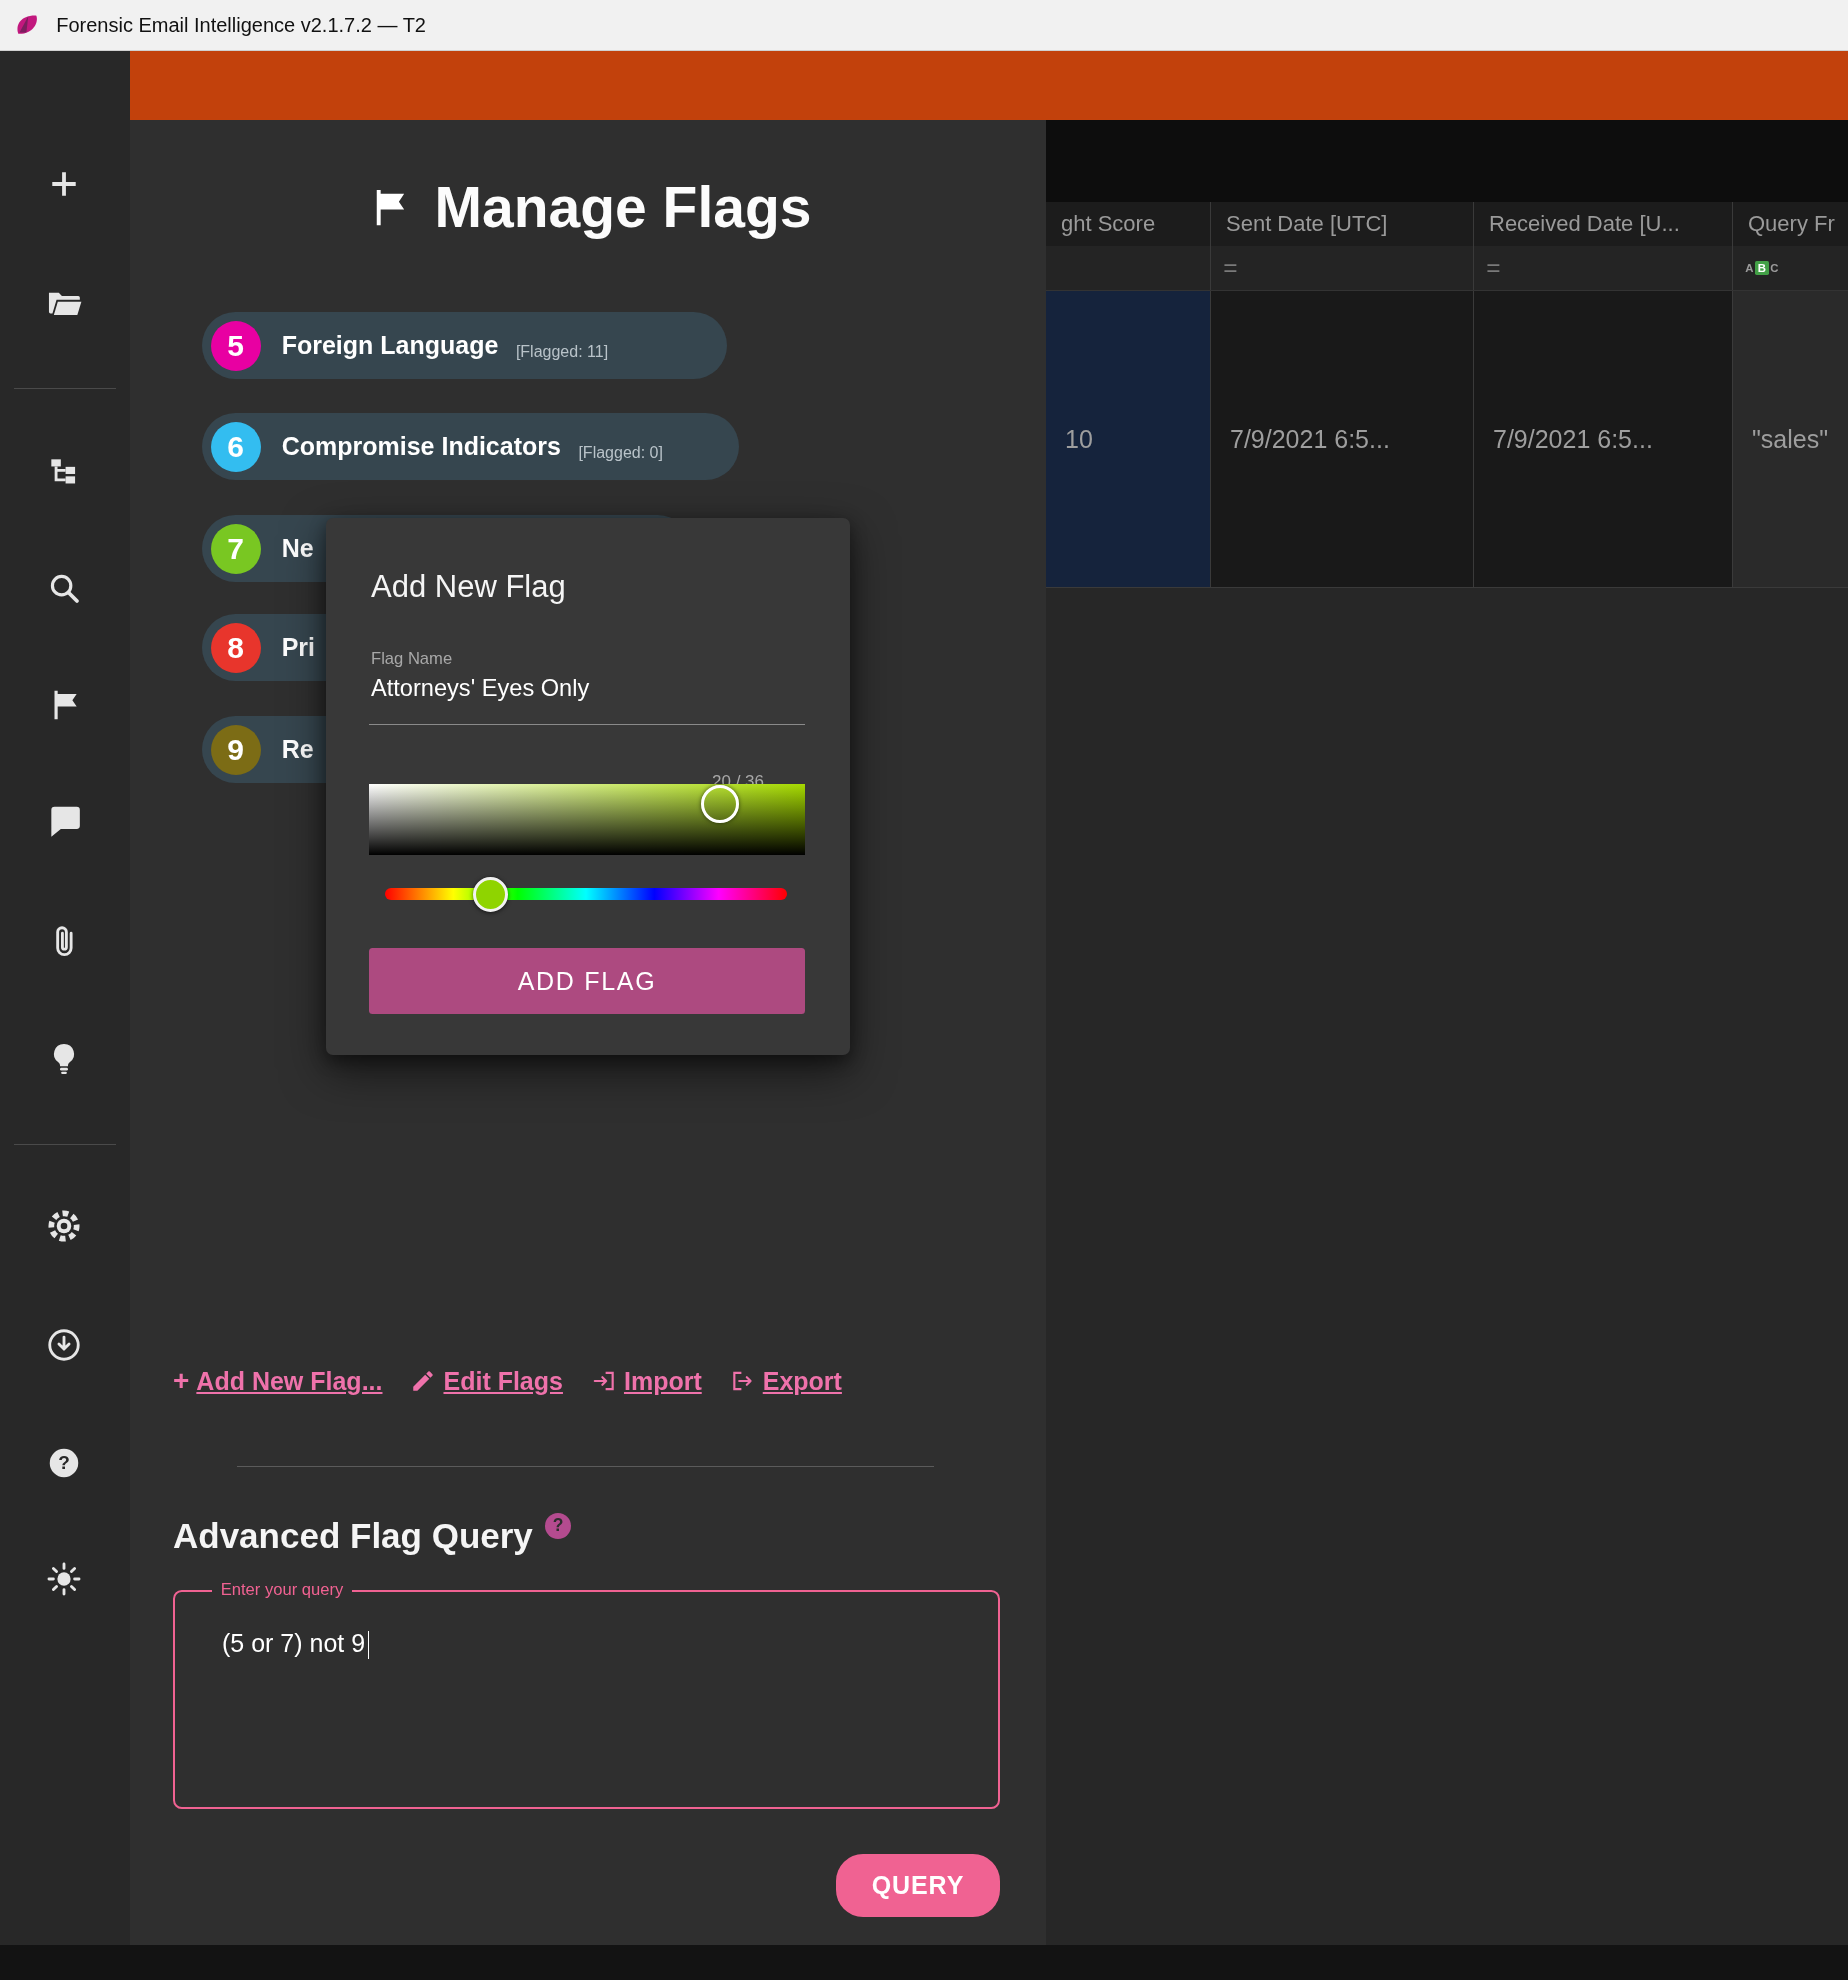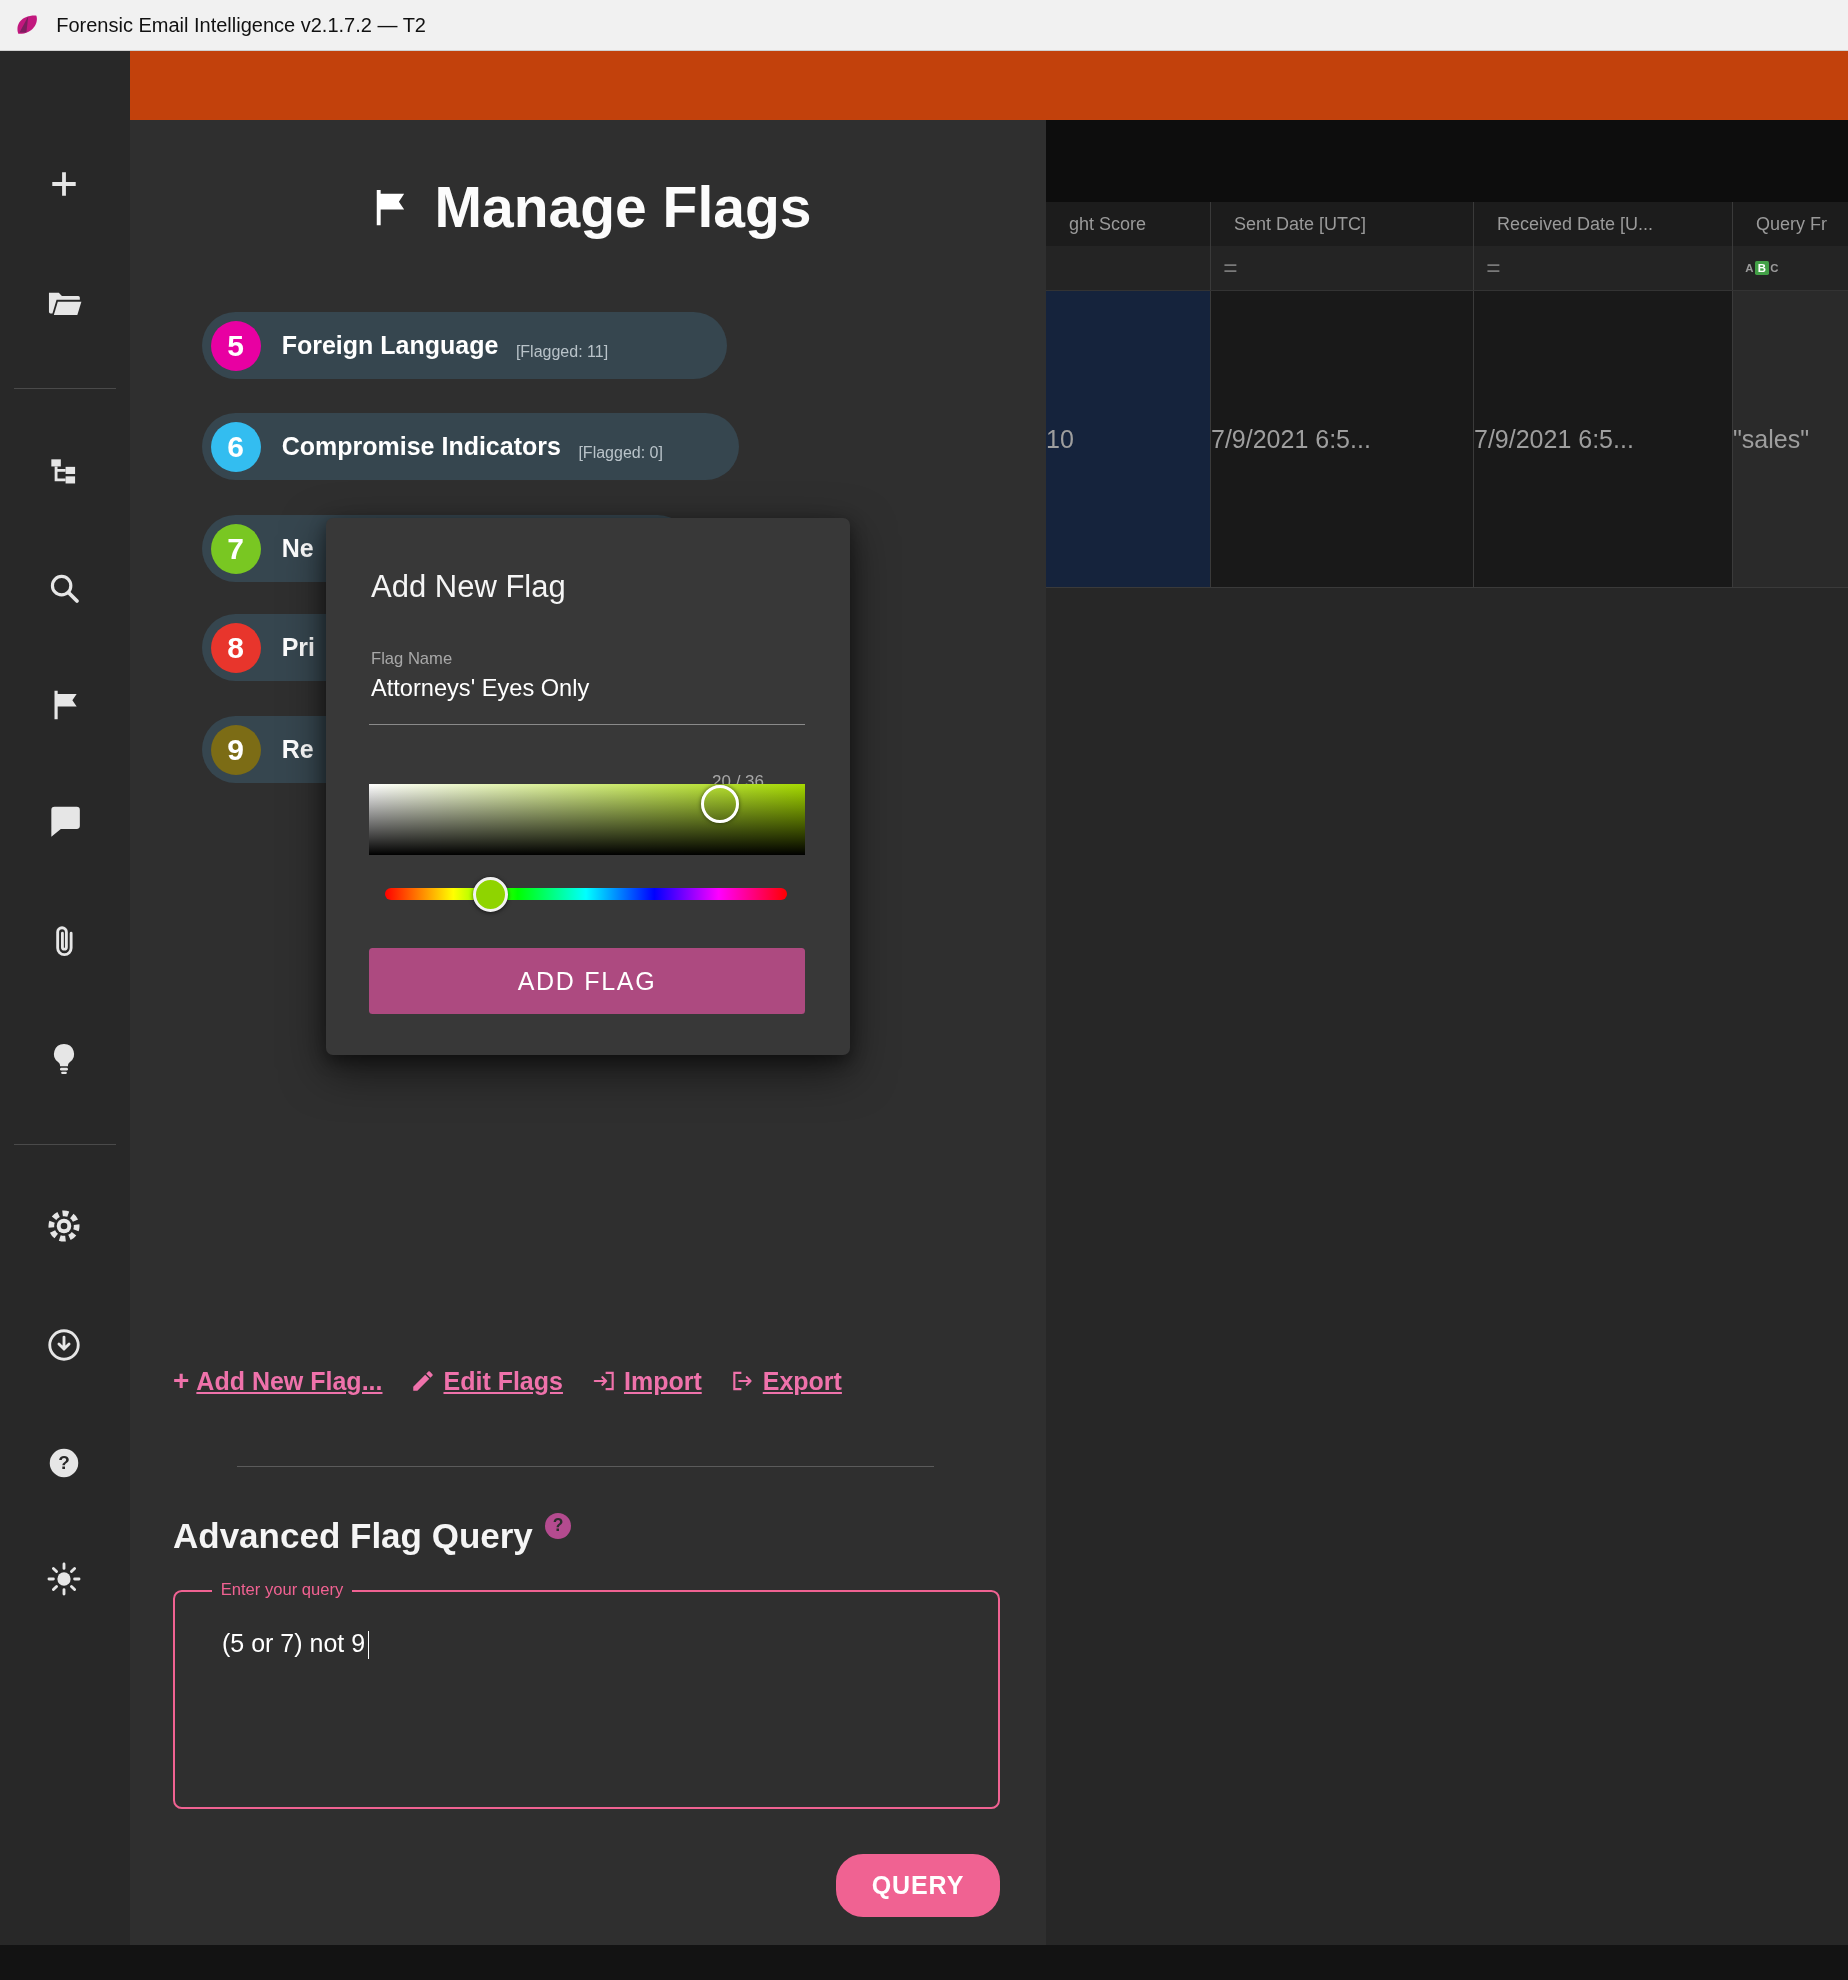--- a/index.html
+++ b/index.html
@@ -16,28 +16,28 @@
   .sb svg{width:38px;height:38px;display:block;}
   .sb-div{position:absolute;left:14px;width:102px;height:0.9px;background:#4a4a4a;}
 
   
   .tb-toolbar{position:absolute;left:1046px;top:120px;width:802px;height:82px;background:#0d0d0d;}
   .tb-header{position:absolute;left:1046px;top:202px;width:802px;height:45px;background:#1c1c1c;display:flex;border-bottom:1.7px solid #060606;box-sizing:border-box;}
   .tb-filter{position:absolute;left:1046px;top:246px;width:802px;height:45px;background:#242424;display:flex;border-bottom:0.9px solid #333;box-sizing:border-box;}
   .tb-row{position:absolute;left:1046px;top:291px;width:802px;height:296px;display:flex;}
   .tb-below{position:absolute;left:1046px;top:587px;width:802px;height:1358px;background:#272727;border-top:0.9px solid #3a3a3a;box-sizing:border-box;}
   .tc1{width:164px;} .tc2{width:263px;} .tc3{width:259px;} .tc4{width:116px;}
-  .th{font-size:18px;color:#9a9a9a;display:flex;align-items:center;padding-left:23px;box-sizing:border-box;white-space:nowrap;overflow:hidden;}
+  .th{font-size:22px;color:#9a9a9a;display:flex;align-items:center;padding-left:15px;box-sizing:border-box;white-space:nowrap;overflow:hidden;}
   .tb-header .tc2,.tb-header .tc3,.tb-header .tc4,
   .tb-filter .tc2,.tb-filter .tc3,.tb-filter .tc4,
   .tb-row .tc2,.tb-row .tc3,.tb-row .tc4{border-left:0.9px solid #3a3a3a;box-sizing:border-box;}
   .tf{display:flex;align-items:center;padding-left:12.2px;box-sizing:border-box;color:#7a7a7a;font-size:24.5px;}
   .abc{display:flex;align-items:center;gap:1.7px;font-size:11.4px;color:#9a9a9a;font-weight:bold;}
   .abc .mid{background:#43a047;color:#fff;padding:0.9px 2.6px;border-radius:1.7px;}
-  .td{display:flex;align-items:center;font-size:25px;color:#9e9e9e;box-sizing:border-box;white-space:nowrap;overflow:hidden;}
+  .td{display:flex;align-items:center;font-size:25px;color:#9e9e9e;padding-left:19px;box-sizing:border-box;white-space:nowrap;overflow:hidden;}
   .cell-score{background:#15233c;}
   .cell-date{background:#191919;}
   .cell-email{background:#2a2a2a;}
 
   
   .panel{position:absolute;left:130px;top:120px;width:916px;height:1825px;background:#2f2f2f;z-index:2;}
   .panel-head{position:absolute;left:0;top:54px;width:100%;display:flex;justify-content:center;align-items:center;gap:23px;}
   .panel-head svg{width:47px;height:47px;}
   .panel-title{font-size:57px;font-weight:bold;color:#fcfcfc;}
 

